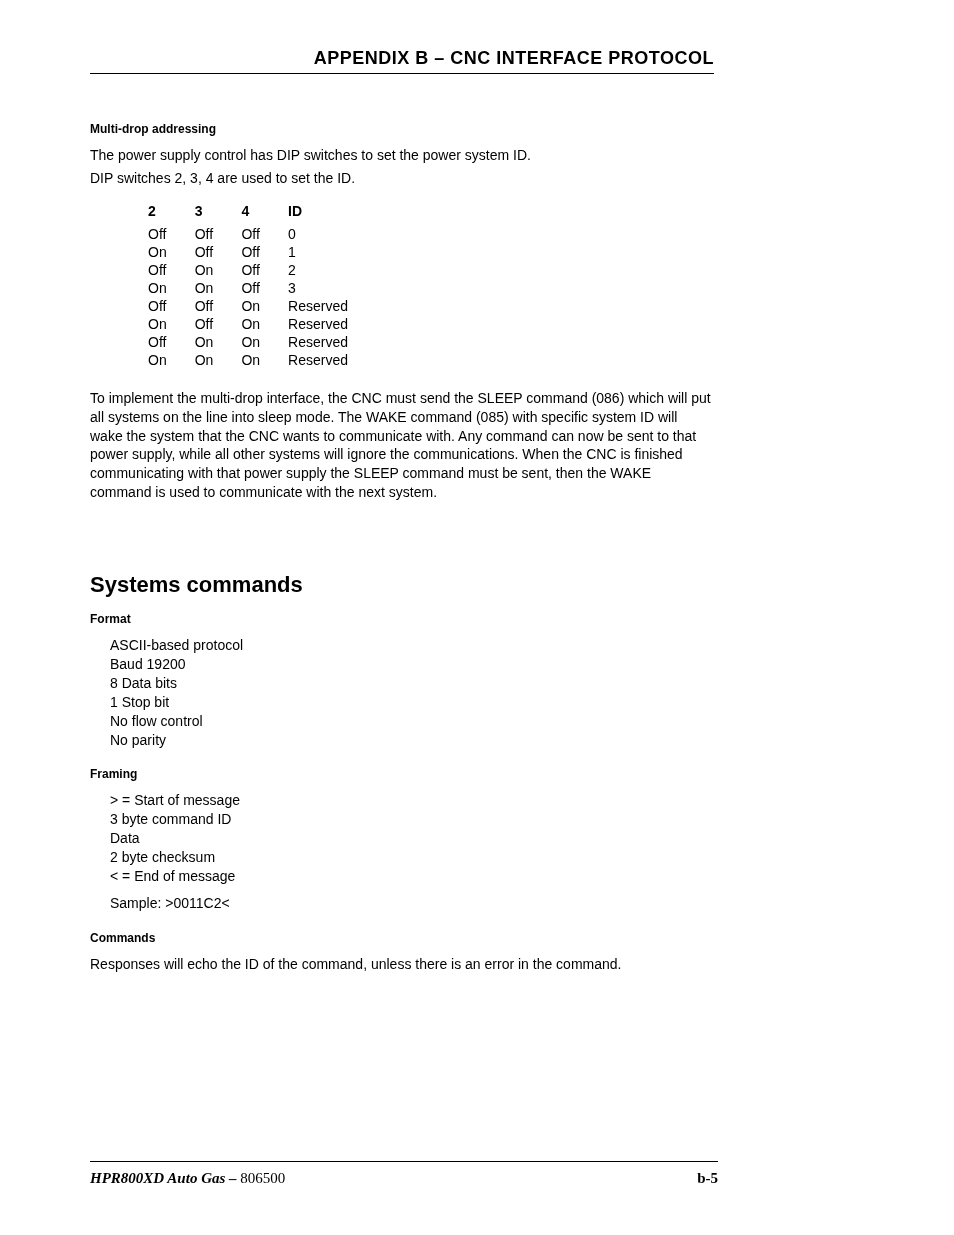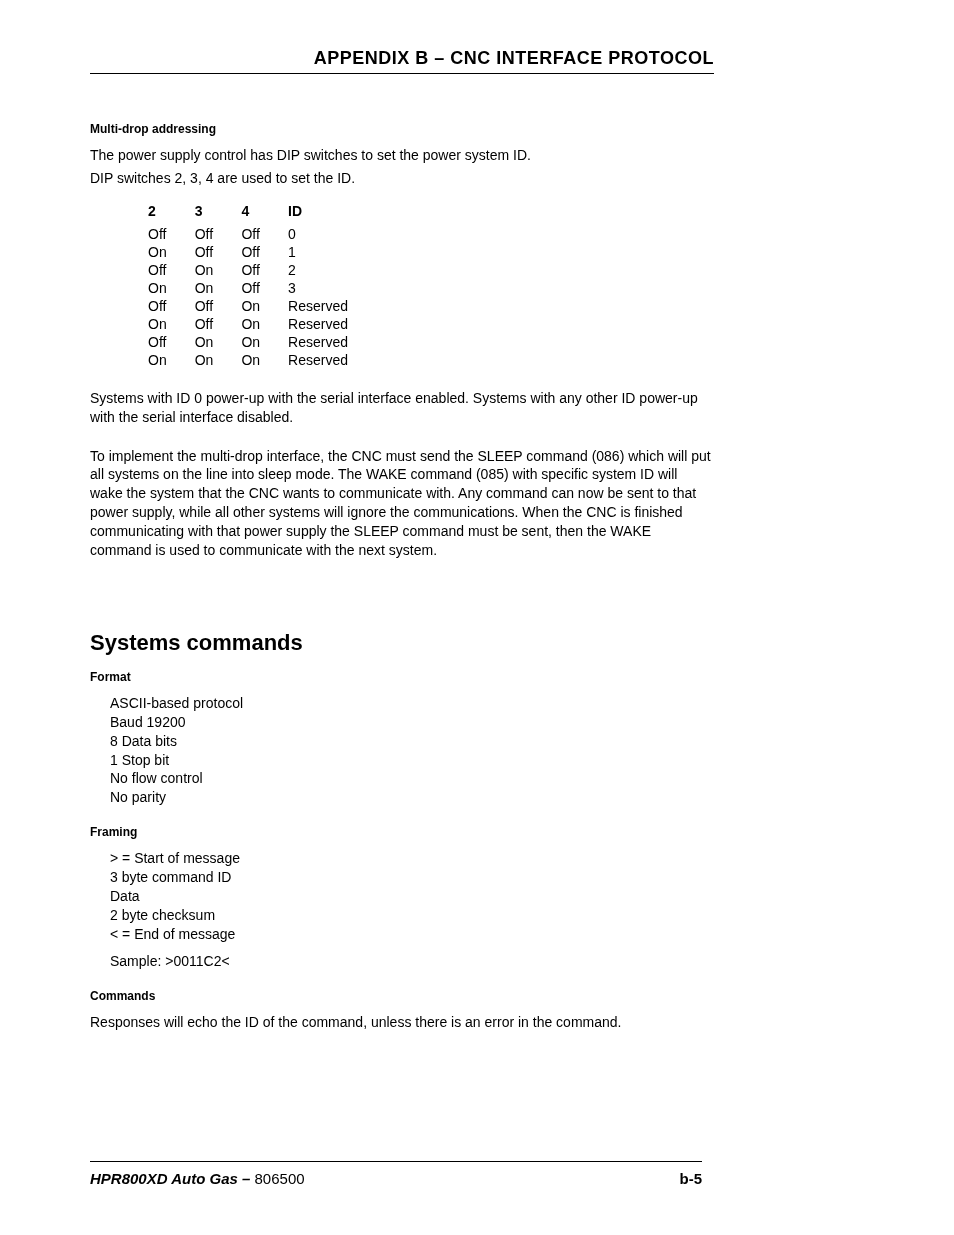--- a/index.html
+++ b/index.html
@@ -64,27 +64,28 @@
   }
   .indent-list div {
     line-height: 1.35;
   }
   .sample {
     margin-top: 8px;
   }
   .footer {
     position: absolute;
     left: 90px;
-    right: 72px;
+    right: 56px;
     bottom: 48px;
     border-top: 1.5px solid #000;
     padding-top: 8px;
     font-size: 15px;
     display: flex;
     justify-content: space-between;
+    font-family: Liberation Serif, serif;
   }
   .footer .left {
     font-style: italic;
   }
   .footer .left .bold { font-weight: bold; font-style: italic; }
   .footer .left .num { font-style: normal; }
   .footer .right { font-weight: bold; }
 </style>
 </head>
 <body>
@@ -151,23 +152,20 @@
         </tr>
         <tr>
           <td>On</td>
           <td>On</td>
           <td>On</td>
           <td>Reserved</td>
         </tr>
       </tbody>
   </table>
 
-  <div class="para-block">
-      <p>Systems with ID 0 power-up with the serial interface enabled. Systems with any other ID power-up with the serial interface disabled.</p>
-    </div>
   <div class="para-block">
       <p>To implement the multi-drop interface, the CNC must send the SLEEP command (086) which will put all systems on the line into sleep mode. The WAKE command (085) with specific system ID will wake the system that the CNC wants to communicate with. Any command can now be sent to that power supply, while all other systems will ignore the communications. When the CNC is finished communicating with that power supply the SLEEP command must be sent, then the WAKE command is used to communicate with the next system.</p>
     </div>
 
   <h2 class="section-main">Systems commands</h2>
 
   <h3 class="section-sub">Format</h3>
   <div class="indent-list" id="format-list">
       <div>ASCII-based protocol</div>
       <div>Baud 19200</div>

